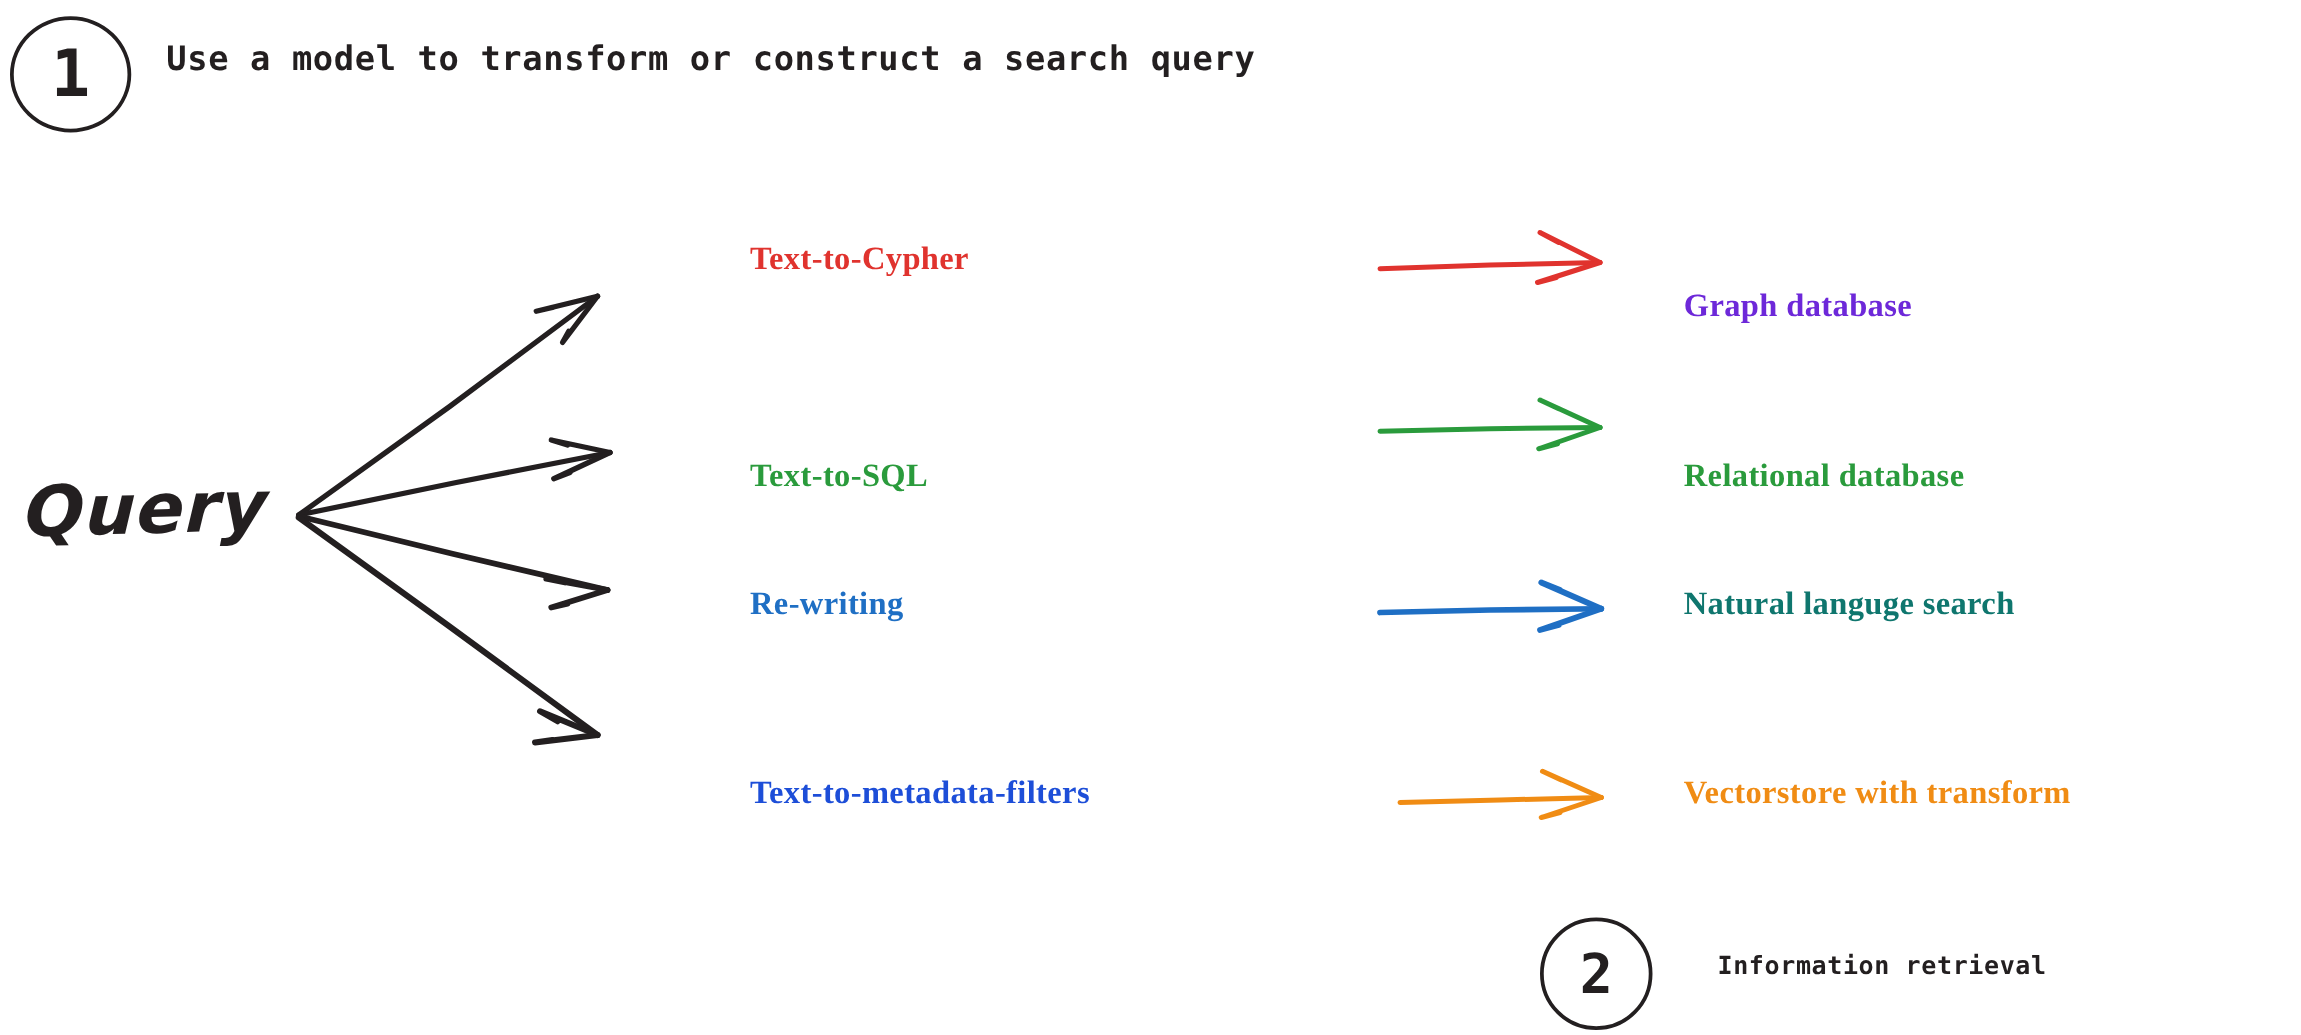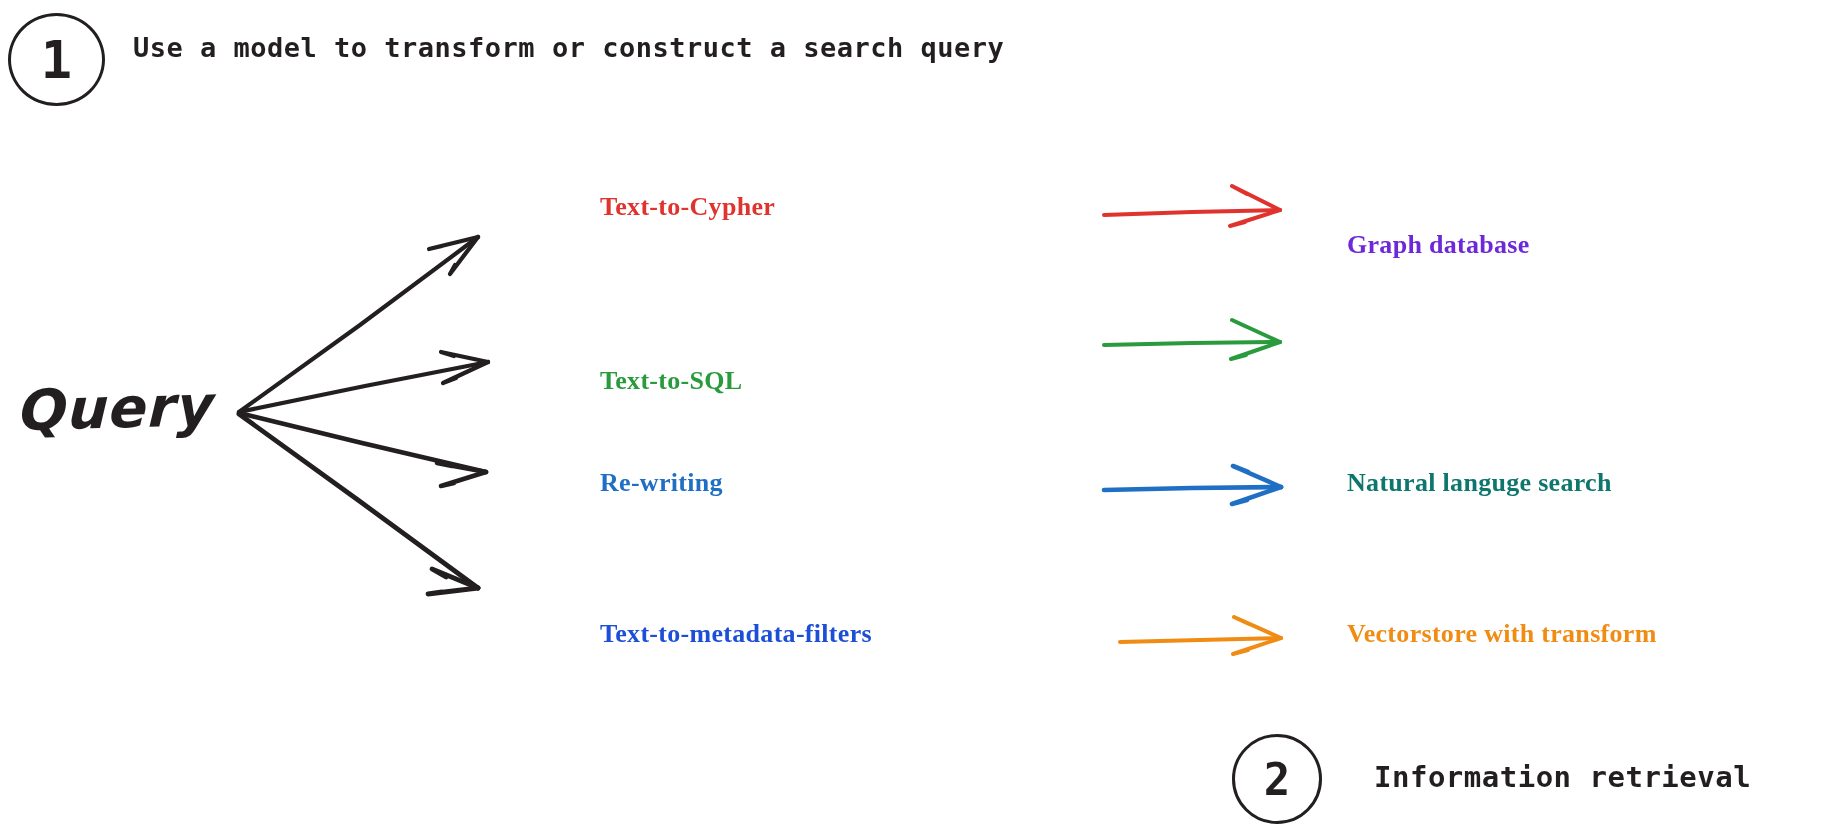--- a/index.html
+++ b/index.html
@@ -56,21 +56,21 @@
   }
   #caption-1 {
     left: 133px;
     top: 32px;
     font-size: 27px;
     letter-spacing: 0.5px;
   }
   #caption-2 {
     left: 1374px;
     top: 760px;
-    font-size: 29px;
+    font-size: 20px;
     letter-spacing: 0.5px;
   }
 
   
   #query-label {
     position: absolute;
     left: 20px;
     top: 378px;
     font-family: "DejaVu Sans", sans-serif;
     font-size: 56px;
@@ -174,20 +174,21 @@
       <path d="M1120,642 L1200,640 L1281,638"></path>
       <path d="M1281,638 L1234,617 L1249,624"></path>
       <path d="M1281,638 L1233,654 L1248,650"></path>
     </g>
   </svg>
 
   <div class="row-method r1" style="color: rgb(224, 51, 46);">Text-to-Cypher</div>
   <div class="row-target r1 t1" style="color: #6d28d9; margin-top: 38px;">Graph database</div>
 
   <div class="row-method r2" style="color: rgb(42, 155, 60);">Text-to-SQL</div>
+  <div class="row-target r2 t2" style="color: rgb(42, 155, 60);">Relational database</div>
 
   <div class="row-method r3" style="color: rgb(31, 111, 196); text-align: right;">Re-writing</div>
   <div class="row-target r3 t3" style="color: #0f766e;">Natural languge search</div>
 
   <div class="row-method r4" style="color: #1d4ed8;">Text-to-metadata-filters</div>
   <div class="row-target r4 t4" style="color: rgb(240, 140, 20);">Vectorstore with transform</div>
 
   <div class="step-badge" id="badge-2">2</div>
   <div class="step-caption" id="caption-2">Information retrieval</div>
 

